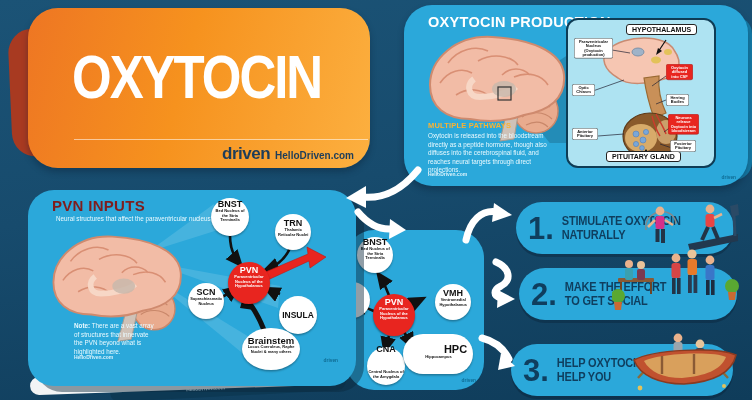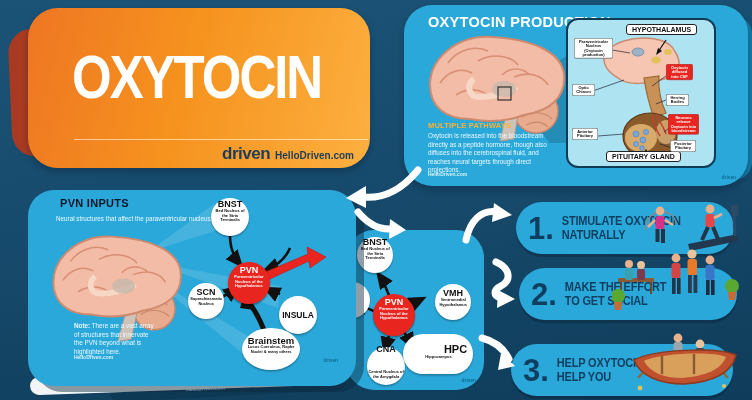--- a/index.html
+++ b/index.html
@@ -48,21 +48,21 @@
   .node .sub{font-size:8px;font-weight:700;transform:scale(.5);transform-origin:center top;width:190%;line-height:1.08;}
   .node.red{background:#e8251f;color:#fff;box-shadow:0 1.5px 2px rgba(0,0,0,.4);}
   .node.pill{border-radius:20px;}
 
   
   .white-sliver{left:30px;top:372px;width:300px;height:18px;border-radius:9px;background:#f2f4f5;transform:rotate(-2deg);z-index:2;}
   .navy-sliver{left:110px;top:378px;width:236px;height:18px;border-radius:9px;background:#0d3954;transform:rotate(-3deg);z-index:1;
     color:#cfe9f5;display:flex;align-items:center;padding-left:76px;}
   .pvn-card{left:28px;top:190px;width:328px;height:196px;background:#2ba8da;border-radius:26px;z-index:3;
     box-shadow:8px 6px 0 rgba(12,40,60,.45);}
-  .pvn-title{left:32px;top:7px;font-size:11px;font-weight:800;color:#0f172a;letter-spacing:.3px;}
+  .pvn-title{left:24px;top:7px;font-size:15px;font-weight:800;color:#7f1d1d;letter-spacing:.3px;}
   .pvn-sub{left:28px;top:25px;font-size:6.3px;color:#eafaff;}
   .note{left:46px;top:132px;width:82px;font-size:6.3px;line-height:1.35;color:#eafaff;}
   .note b{font-weight:800;}
   .pvn-footer{left:46px;top:163px;color:#d8f2fb;}
 
   
   .out-card{left:346px;top:230px;width:138px;height:160px;background:#2ba8da;border-radius:28px;z-index:2;}
 
   
   .pillrow{position:absolute;background:#2ba8da;border-radius:26px;z-index:4;display:flex;align-items:center;
@@ -234,20 +234,24 @@
       <ellipse cx="86" cy="58" rx="12" ry="8" fill="#c9b8ac" opacity=".85"></ellipse>
     </svg>
 
     <div class="abs pvn-title">PVN INPUTS</div>
     <div class="abs pvn-sub">Neural structures that affect the paraventricular nucleus</div>
 
     <div class="node" style="left:183px;top:8px;width:38px;height:38px;">
       <span class="abbr">BNST</span>
       <span class="sub">Bed Nucleus of the Stria Terminalis</span>
     </div>
+    <div class="node" style="left:247px;top:24px;width:36px;height:36px;">
+      <span class="abbr">TRN</span>
+      <span class="sub">Thalamic Reticular Nuclei</span>
+    </div>
     <div class="node" style="left:160px;top:93px;width:36px;height:36px;">
       <span class="abbr">SCN</span>
       <span class="sub">Suprachiasmatic Nucleus</span>
     </div>
     <div class="node" style="left:251px;top:106px;width:38px;height:38px;">
       <span class="abbr" style="font-size:8.5px;">INSULA</span>
     </div>
     <div class="node" style="left:214px;top:138px;width:58px;height:42px;border-radius:50%;">
       <span class="abbr" style="font-size:9.5px;">Brainstem</span>
       <span class="sub">Locus Coeruleus, Raphe Nuclei &amp; many others</span>

